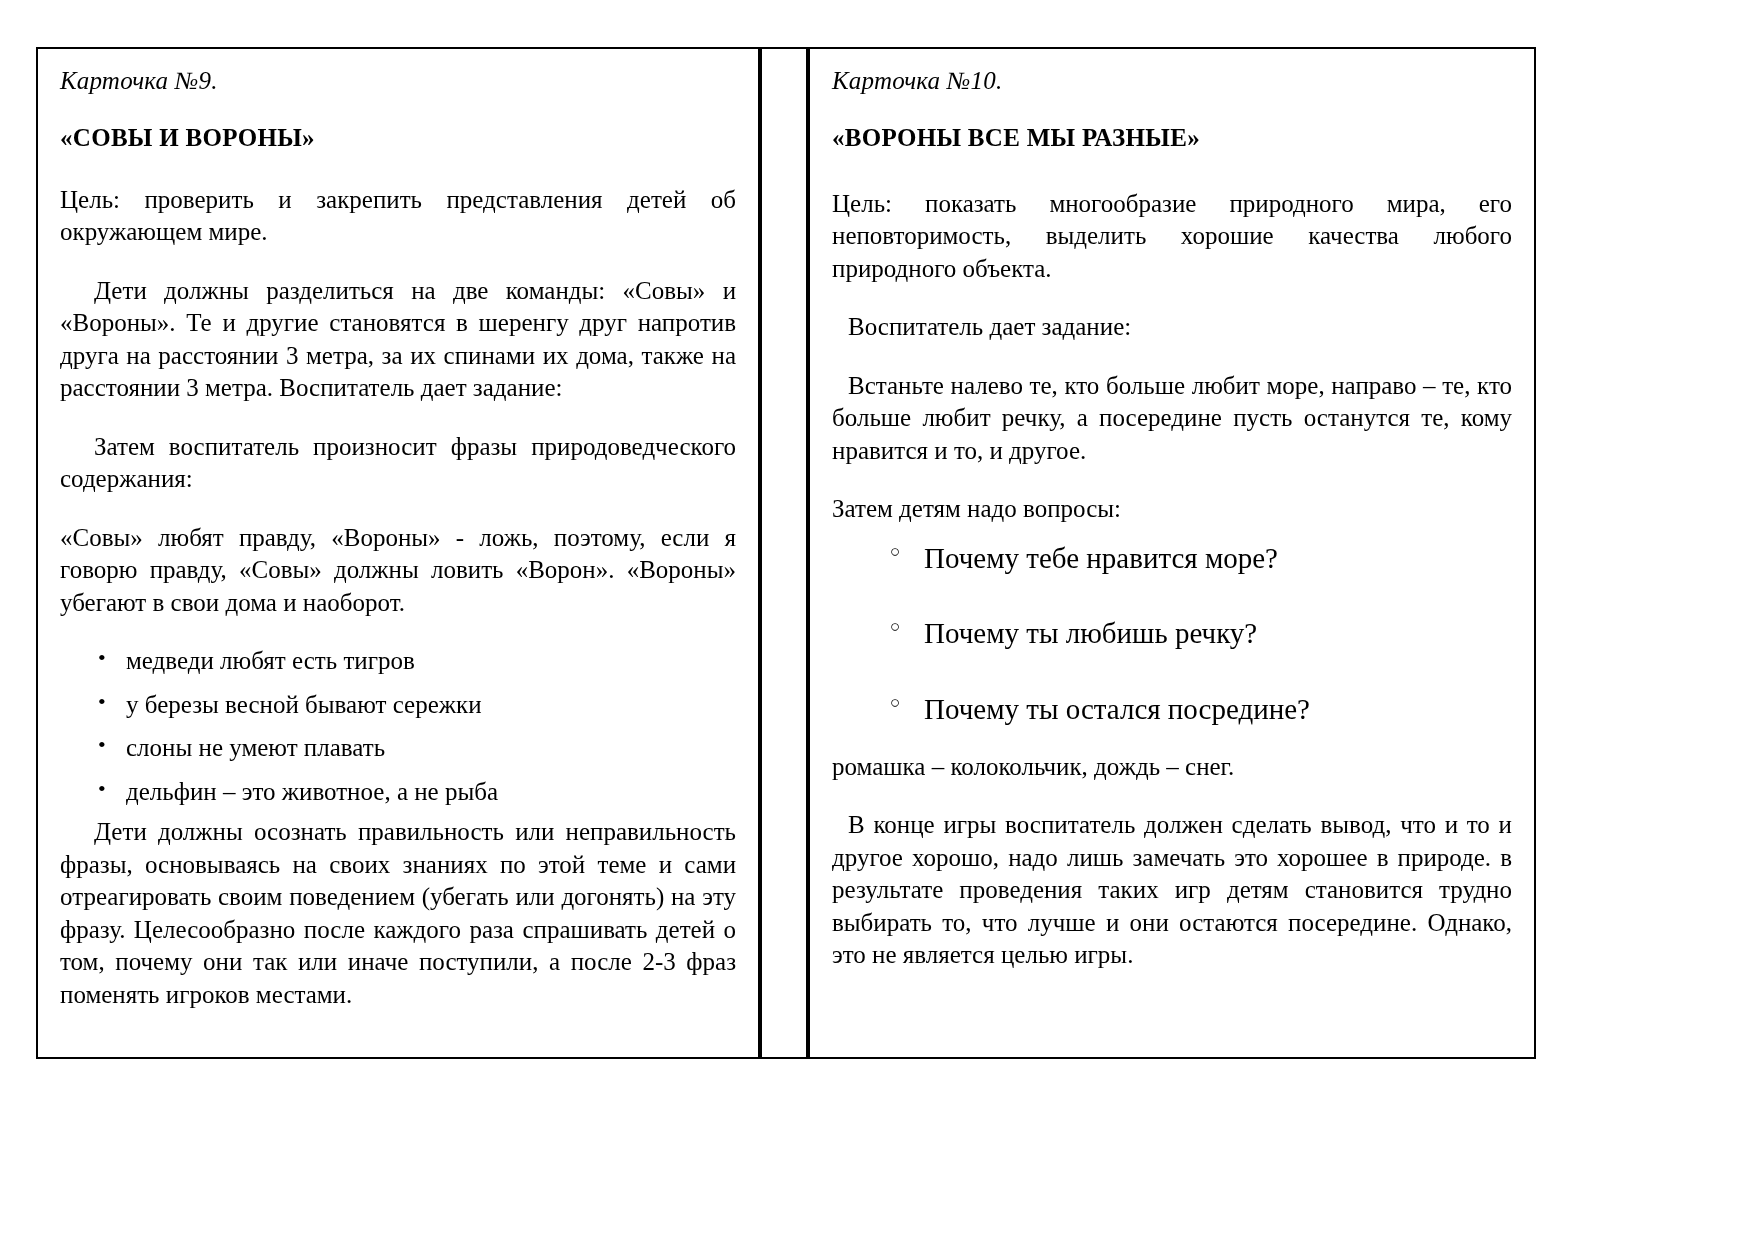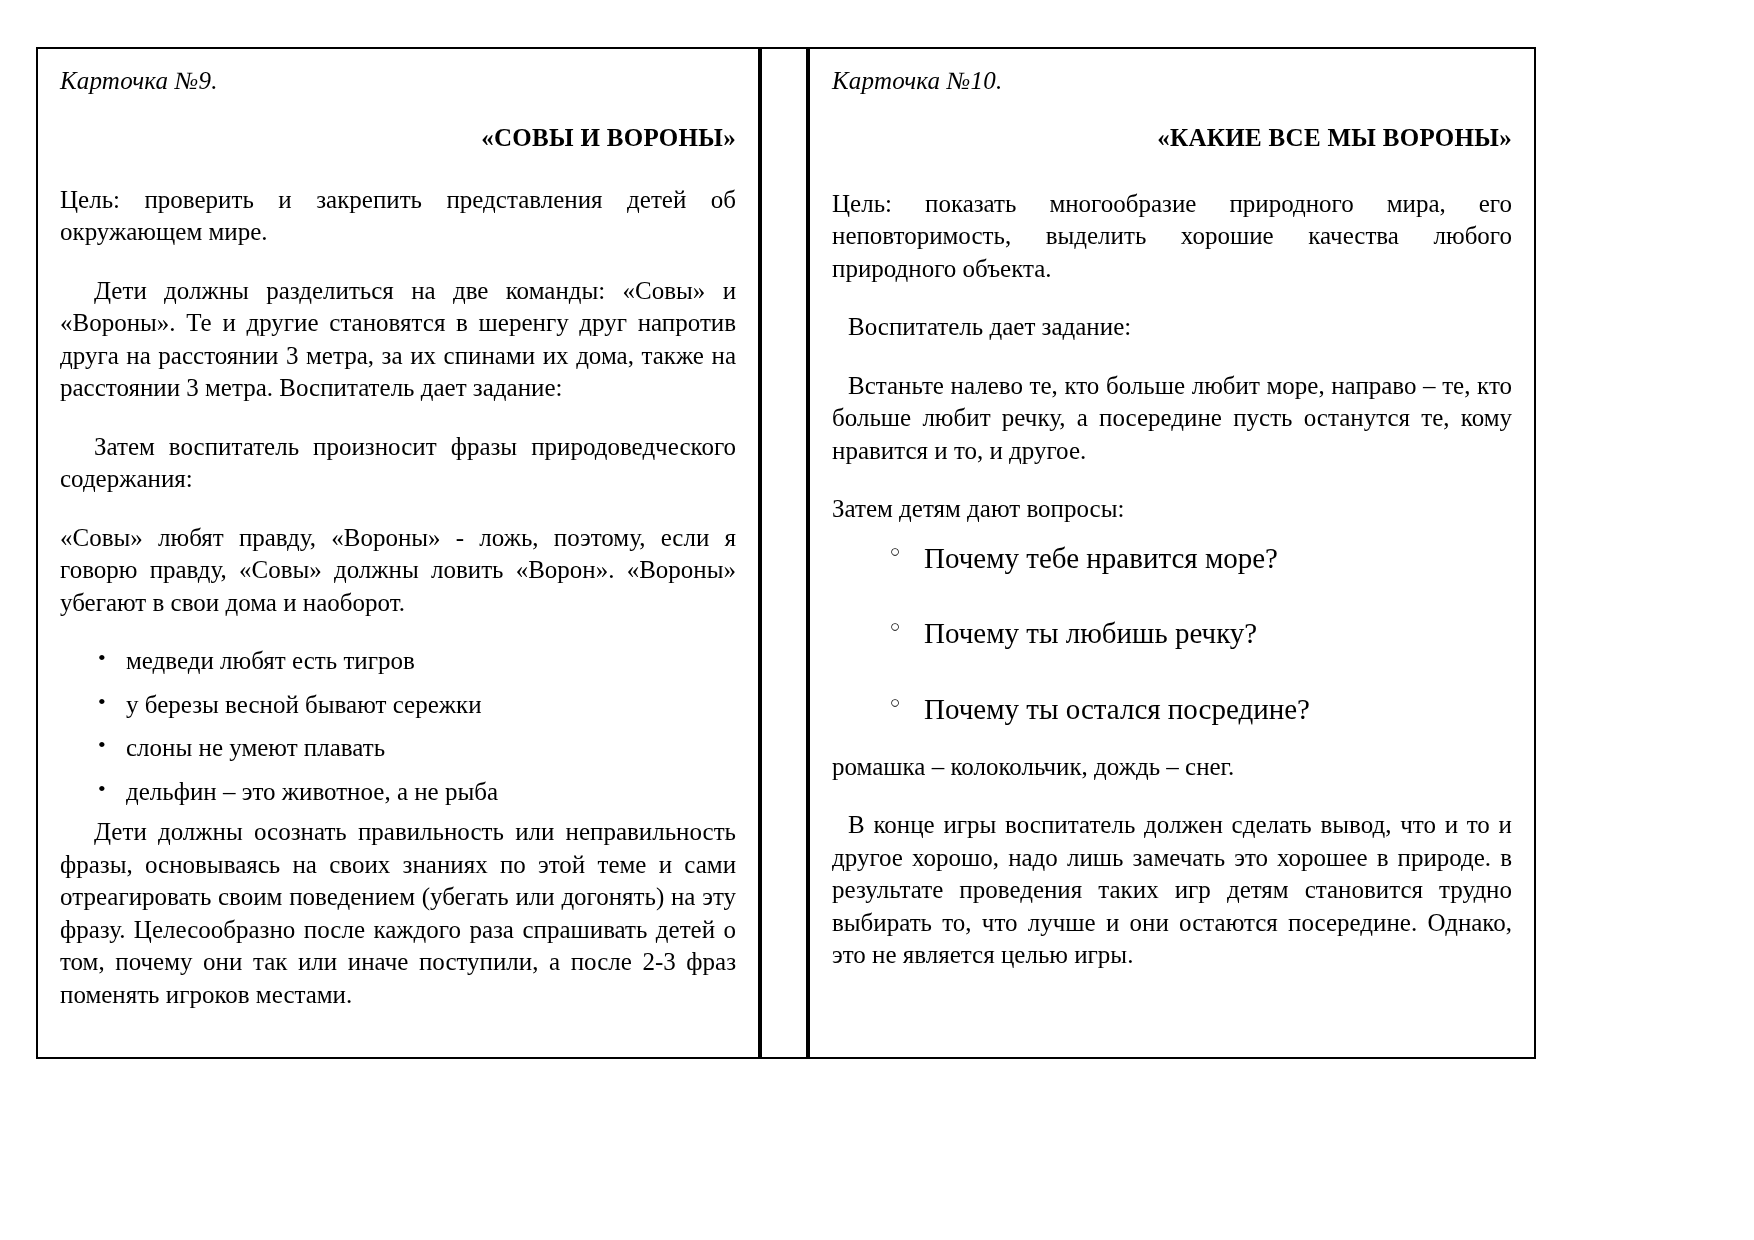--- a/index.html
+++ b/index.html
@@ -49,21 +49,21 @@
   
   .card-label {
     font-style: italic;
     font-size: 25px;
     line-height: 1.25;
     margin: 0 0 26px 0;
     letter-spacing: 0.2px;
   }
 
   .card-title {
-    text-align: right;
+    text-align: left;
     font-weight: bold;
     font-size: 25px;
     line-height: 1.25;
     margin: 0 0 30px 0;
     letter-spacing: 0.3px;
   }
 
   .card-title.tight { margin-bottom: 34px; }
 
   p.body {
@@ -152,29 +152,29 @@
       <p class="body indent nogap">Дети должны осознать правильность или неправильность фразы, основываясь на своих знаниях по этой теме и сами отреагировать своим поведением (убегать или догонять) на эту фразу. Целесообразно после каждого раза спрашивать детей о том, почему они так или иначе поступили, а после 2-3 фраз поменять игроков местами.</p>
 
     </div>
 
     <div class="cell cell-gap"></div>
 
     <div class="cell cell-right">
 
       <p class="card-label">Карточка №10.</p>
 
-      <p class="card-title tight">«КАКИЕ ВСЕ МЫ ВОРОНЫ»</p>
+      <p class="card-title tight">«ВОРОНЫ ВСЕ МЫ РАЗНЫЕ»</p>
 
       <p class="body">Цель: показать многообразие природного мира, его неповторимость, выделить хорошие качества любого природного объекта.</p>
 
       <p class="body indent-sm">Воспитатель дает задание:</p>
 
       <p class="body indent-sm">Встаньте налево те, кто больше любит море, направо – те, кто больше любит речку, а посередине пусть останутся те, кому нравится и то, и другое.</p>
 
-      <p class="body tightgap">Затем детям дают вопросы:</p>
+      <p class="body tightgap">Затем детям надо вопросы:</p>
 
       <ul class="circle-list">
         <li>Почему тебе нравится море?</li>
         <li>Почему ты любишь речку?</li>
         <li>Почему ты остался посредине?</li>
       </ul>
 
 
       <p class="body">ромашка – колокольчик, дождь – снег.</p>
 

